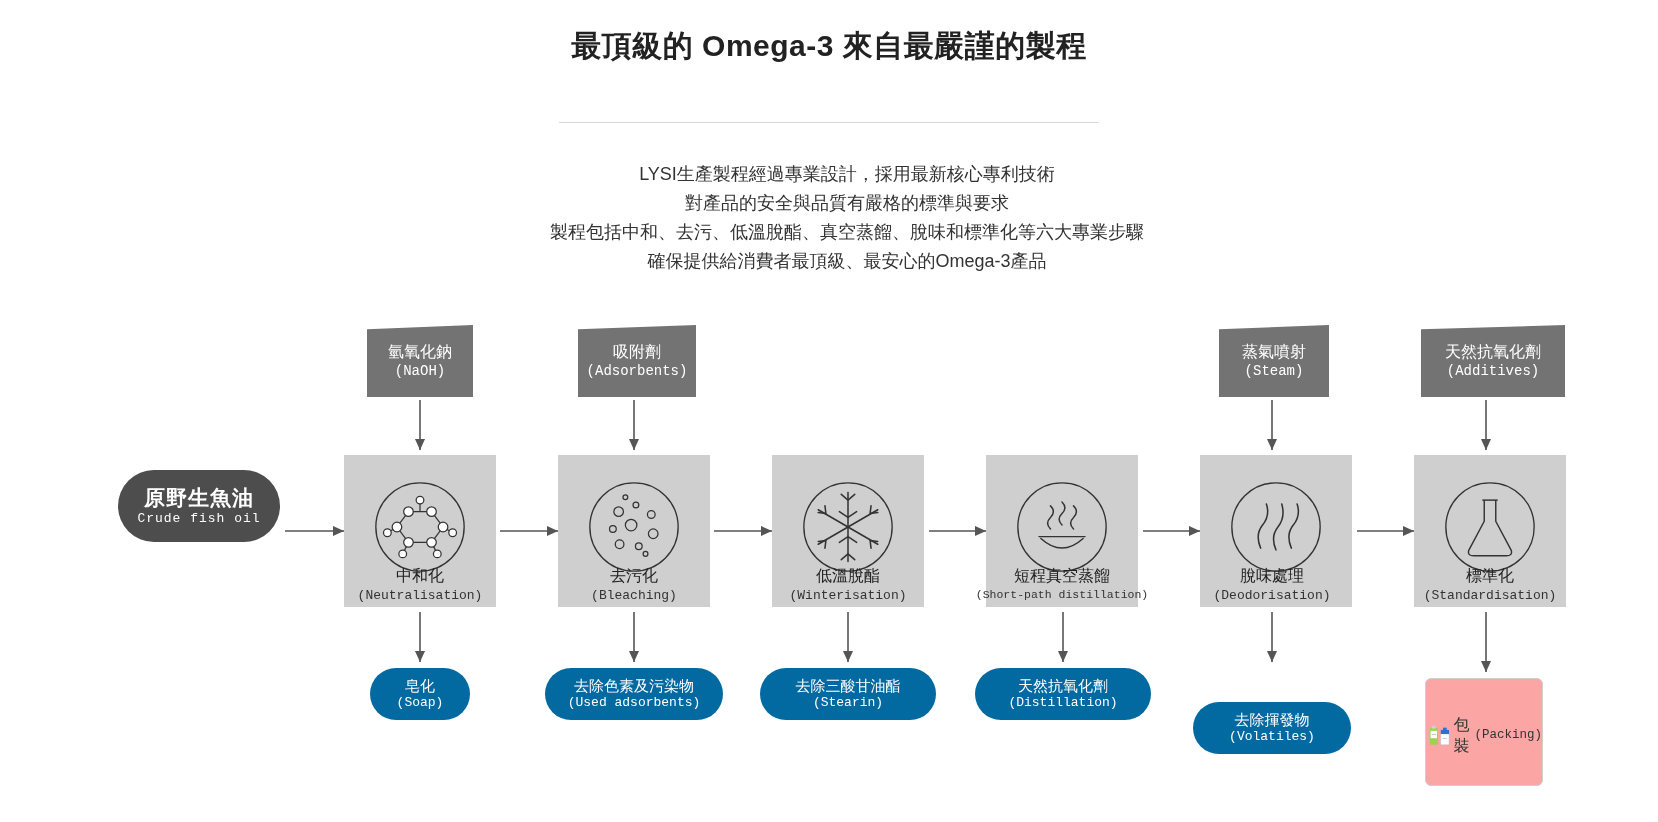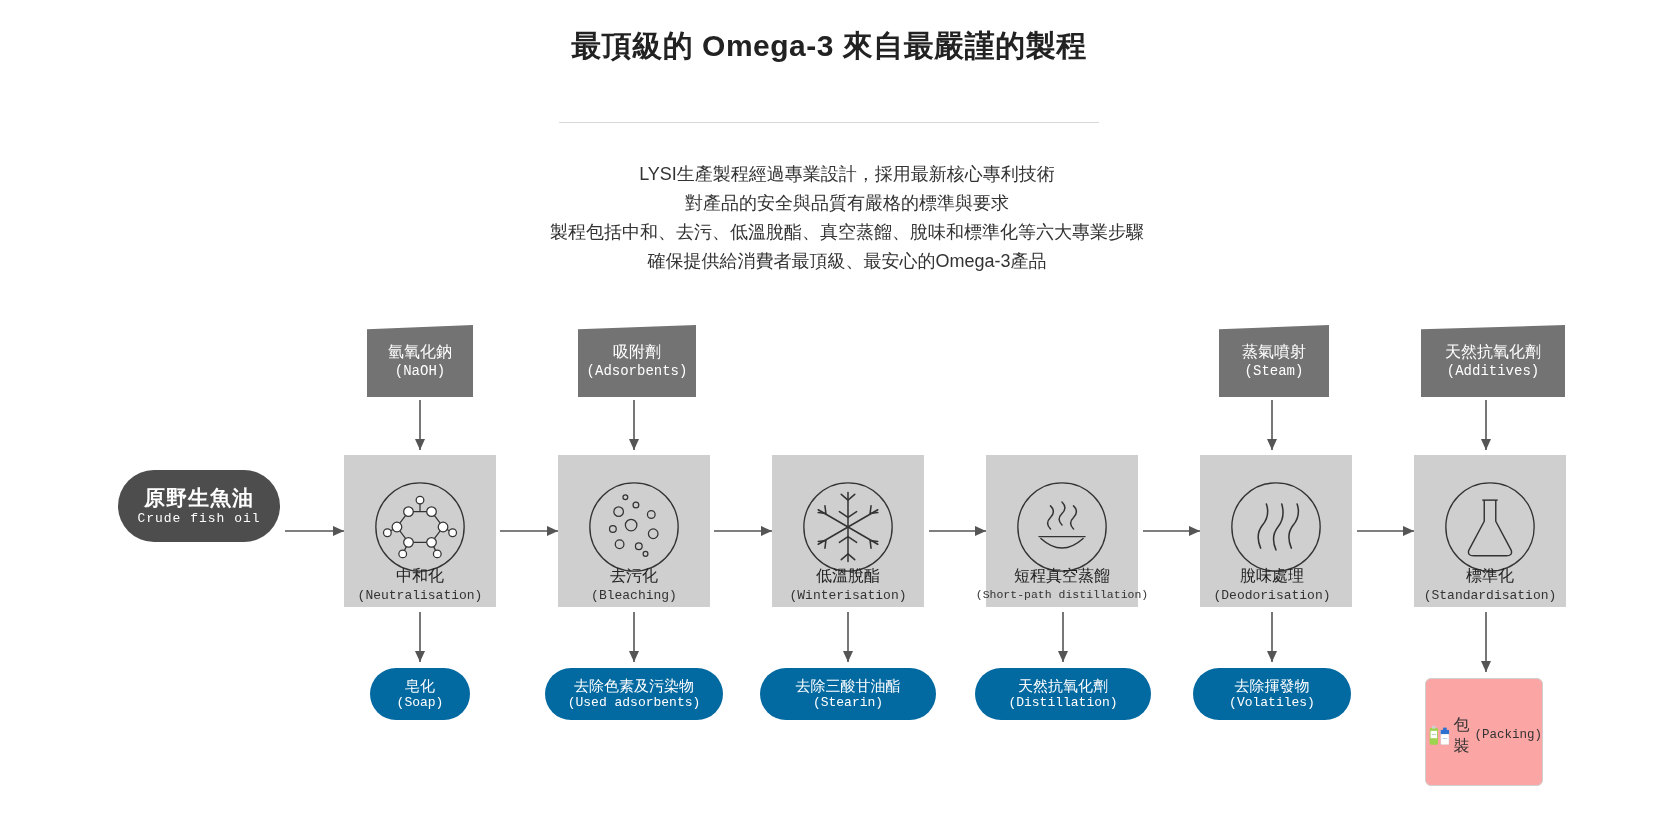--- a/index.html
+++ b/index.html
@@ -318,21 +318,21 @@
           <path d="M34 72 q-6 -14 2 -24 q8 -10 4 -22"></path>
           <path d="M50 74 q-6 -14 2 -24 q8 -10 4 -24"></path>
           <path d="M66 72 q-6 -14 2 -24 q8 -10 4 -22"></path>
         </g>
       </svg>
     </div>
     <div class="step-label" style="left:1172px;">
       <div class="zh">脫味處理</div>
       <div class="en">(Deodorisation)</div>
     </div>
-    <div class="output-tag" style="left:1193px;width:158px;">
+    <div class="output-tag" style="left:1193px;width:158px;margin-top:34px;">
       <span class="zh">去除揮發物</span>
       <span class="en">(Volatiles)</span>
     </div>
 
     <div class="input-tag" style="left:1421px;width:144px;">
       <span class="zh">天然抗氧化劑</span>
       <span class="en">(Additives)</span>
     </div>
     <div class="step" style="left:1414px;">
       <svg class="icon" viewBox="0 0 100 100">

